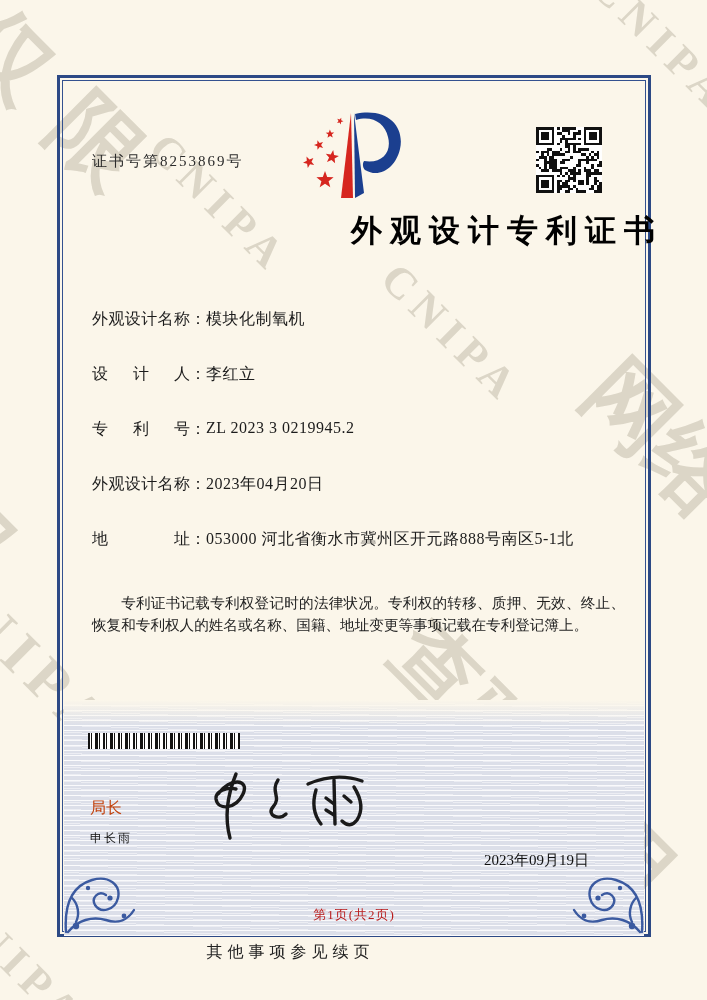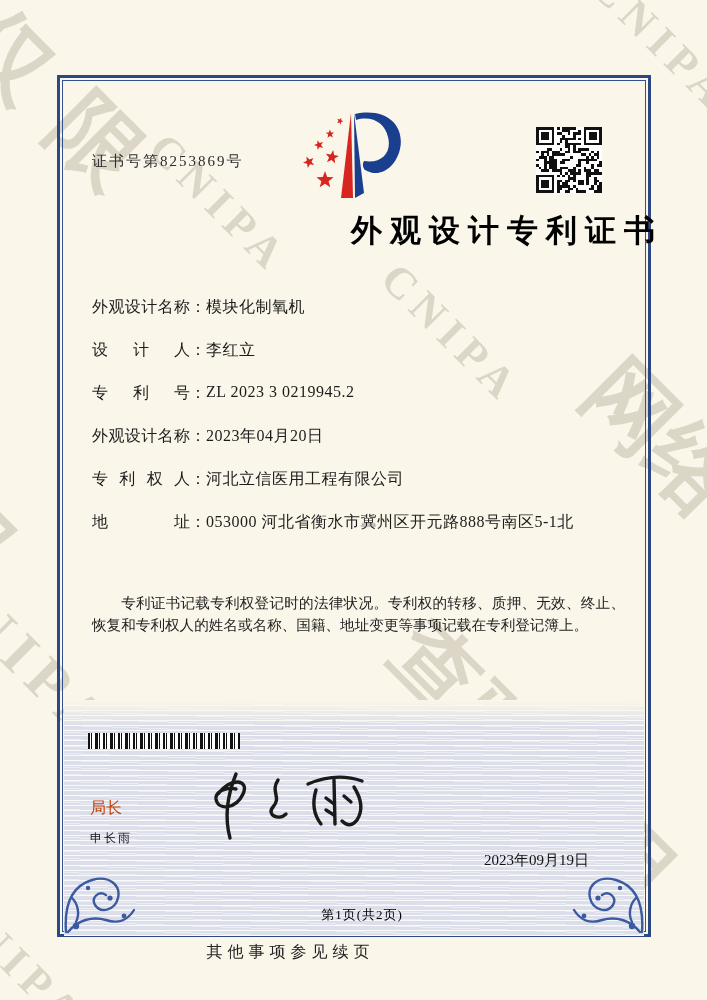--- a/index.html
+++ b/index.html
@@ -43,21 +43,21 @@
   .cert-no{position:absolute;z-index:4;left:92px;top:116px;font-size:15px;
            letter-spacing:2px;color:#2b2b2b;margin-top:36px;}
   .logo{position:absolute;z-index:4;left:294px;top:108px;width:112px;height:98px;}
   .qr{position:absolute;z-index:4;left:536px;top:127px;width:66px;height:66px;background:#fff;}
 
   .title{position:absolute;z-index:4;left:57px;top:210px;width:606px;text-align:right;
          font-size:31px;font-weight:bold;letter-spacing:8px;color:#000000;}
 
   
   .fields{position:absolute;z-index:4;left:92px;top:297px;width:540px;font-size:16px;color:#1c1c1c;}
-  .row{height:43px;white-space:nowrap;}
+  .row{height:43px;white-space:nowrap;margin-top:12px;}
   .flabel{display:inline-block;width:98px;text-align:justify;text-align-last:justify;
           vertical-align:top;}
   .fcolon{display:inline-block;vertical-align:top;}
   .fvalue{display:inline-block;vertical-align:top;letter-spacing:.5px;}
   .grant-pair2{margin-left:28px;}
   .grant-pair2 .flabel{width:auto;text-align-last:auto;letter-spacing:1px;}
 
   
   .paras{position:absolute;z-index:4;left:92px;top:592px;width:533px;
          font-size:14.6px;line-height:22px;color:#222;text-align:justify;}
@@ -68,21 +68,21 @@
            background:repeating-linear-gradient(90deg,
              #121212 0 2px, #fff 2px 3px, #121212 3px 4px, #fff 4px 7px,
              #121212 7px 10px, #fff 10px 11px, #121212 11px 12px, #fff 12px 15px);}
   .signer-title{position:absolute;z-index:4;left:90px;top:798px;font-size:16px;color:#c2410c;
                 font-family:"Liberation Sans",sans-serif;}
   .signer-name{position:absolute;z-index:4;left:90px;top:830px;font-size:12px;color:#111;
                font-family:"Liberation Sans",sans-serif;letter-spacing:2px;}
   .signature{position:absolute;z-index:4;left:196px;top:762px;width:190px;height:85px;}
   .issue-date{position:absolute;z-index:4;left:484px;top:851px;font-size:15px;color:#111;}
   .page-info{position:absolute;z-index:4;left:57px;top:906px;width:594px;text-align:center;
-             font-size:13px;color:#000000;letter-spacing:1px;padding-left:8px;}
+             font-size:13px;color:#b91c1c;letter-spacing:1px;}
   .footer-note{position:absolute;z-index:4;left:0;top:942px;width:581px;text-align:center;
                font-size:16px;color:#222;letter-spacing:5px;}
 </style>
 </head>
 <body>
 
 <div class="page">
 
   <span class="wm wm1">仅</span>
   <span class="wm wm2">限</span>
@@ -466,23 +466,20 @@
     <div class="row">
       <span class="flabel">设计人</span><span class="fcolon">：</span><span class="fvalue">李红立</span>
     </div>
     <div class="row">
       <span class="flabel">专利号</span><span class="fcolon">：</span><span class="fvalue">ZL 2023 3 0219945.2</span>
     </div>
     <div class="row">
       <span class="flabel">外观设计名称</span><span class="fcolon">：</span><span class="fvalue">2023年04月20日</span>
     </div>
     <div class="row">
-      <span class="flabel">专利权人</span><span class="fcolon">：</span><span class="fvalue">河北立信医用工程有限公司</span>
-    </div>
-    <div class="row">
       <span class="flabel">地址</span><span class="fcolon">：</span><span class="fvalue">053000 河北省衡水市冀州区开元路888号南区5-1北</span>
     </div>
   </div>
 
   <div class="paras">
     <p>专利证书记载专利权登记时的法律状况。专利权的转移、质押、无效、终止、恢复和专利权人的姓名或名称、国籍、地址变更等事项记载在专利登记簿上。</p>
   </div>
 
   <div class="barcode"></div>
   <div class="signer-title">局长</div>

